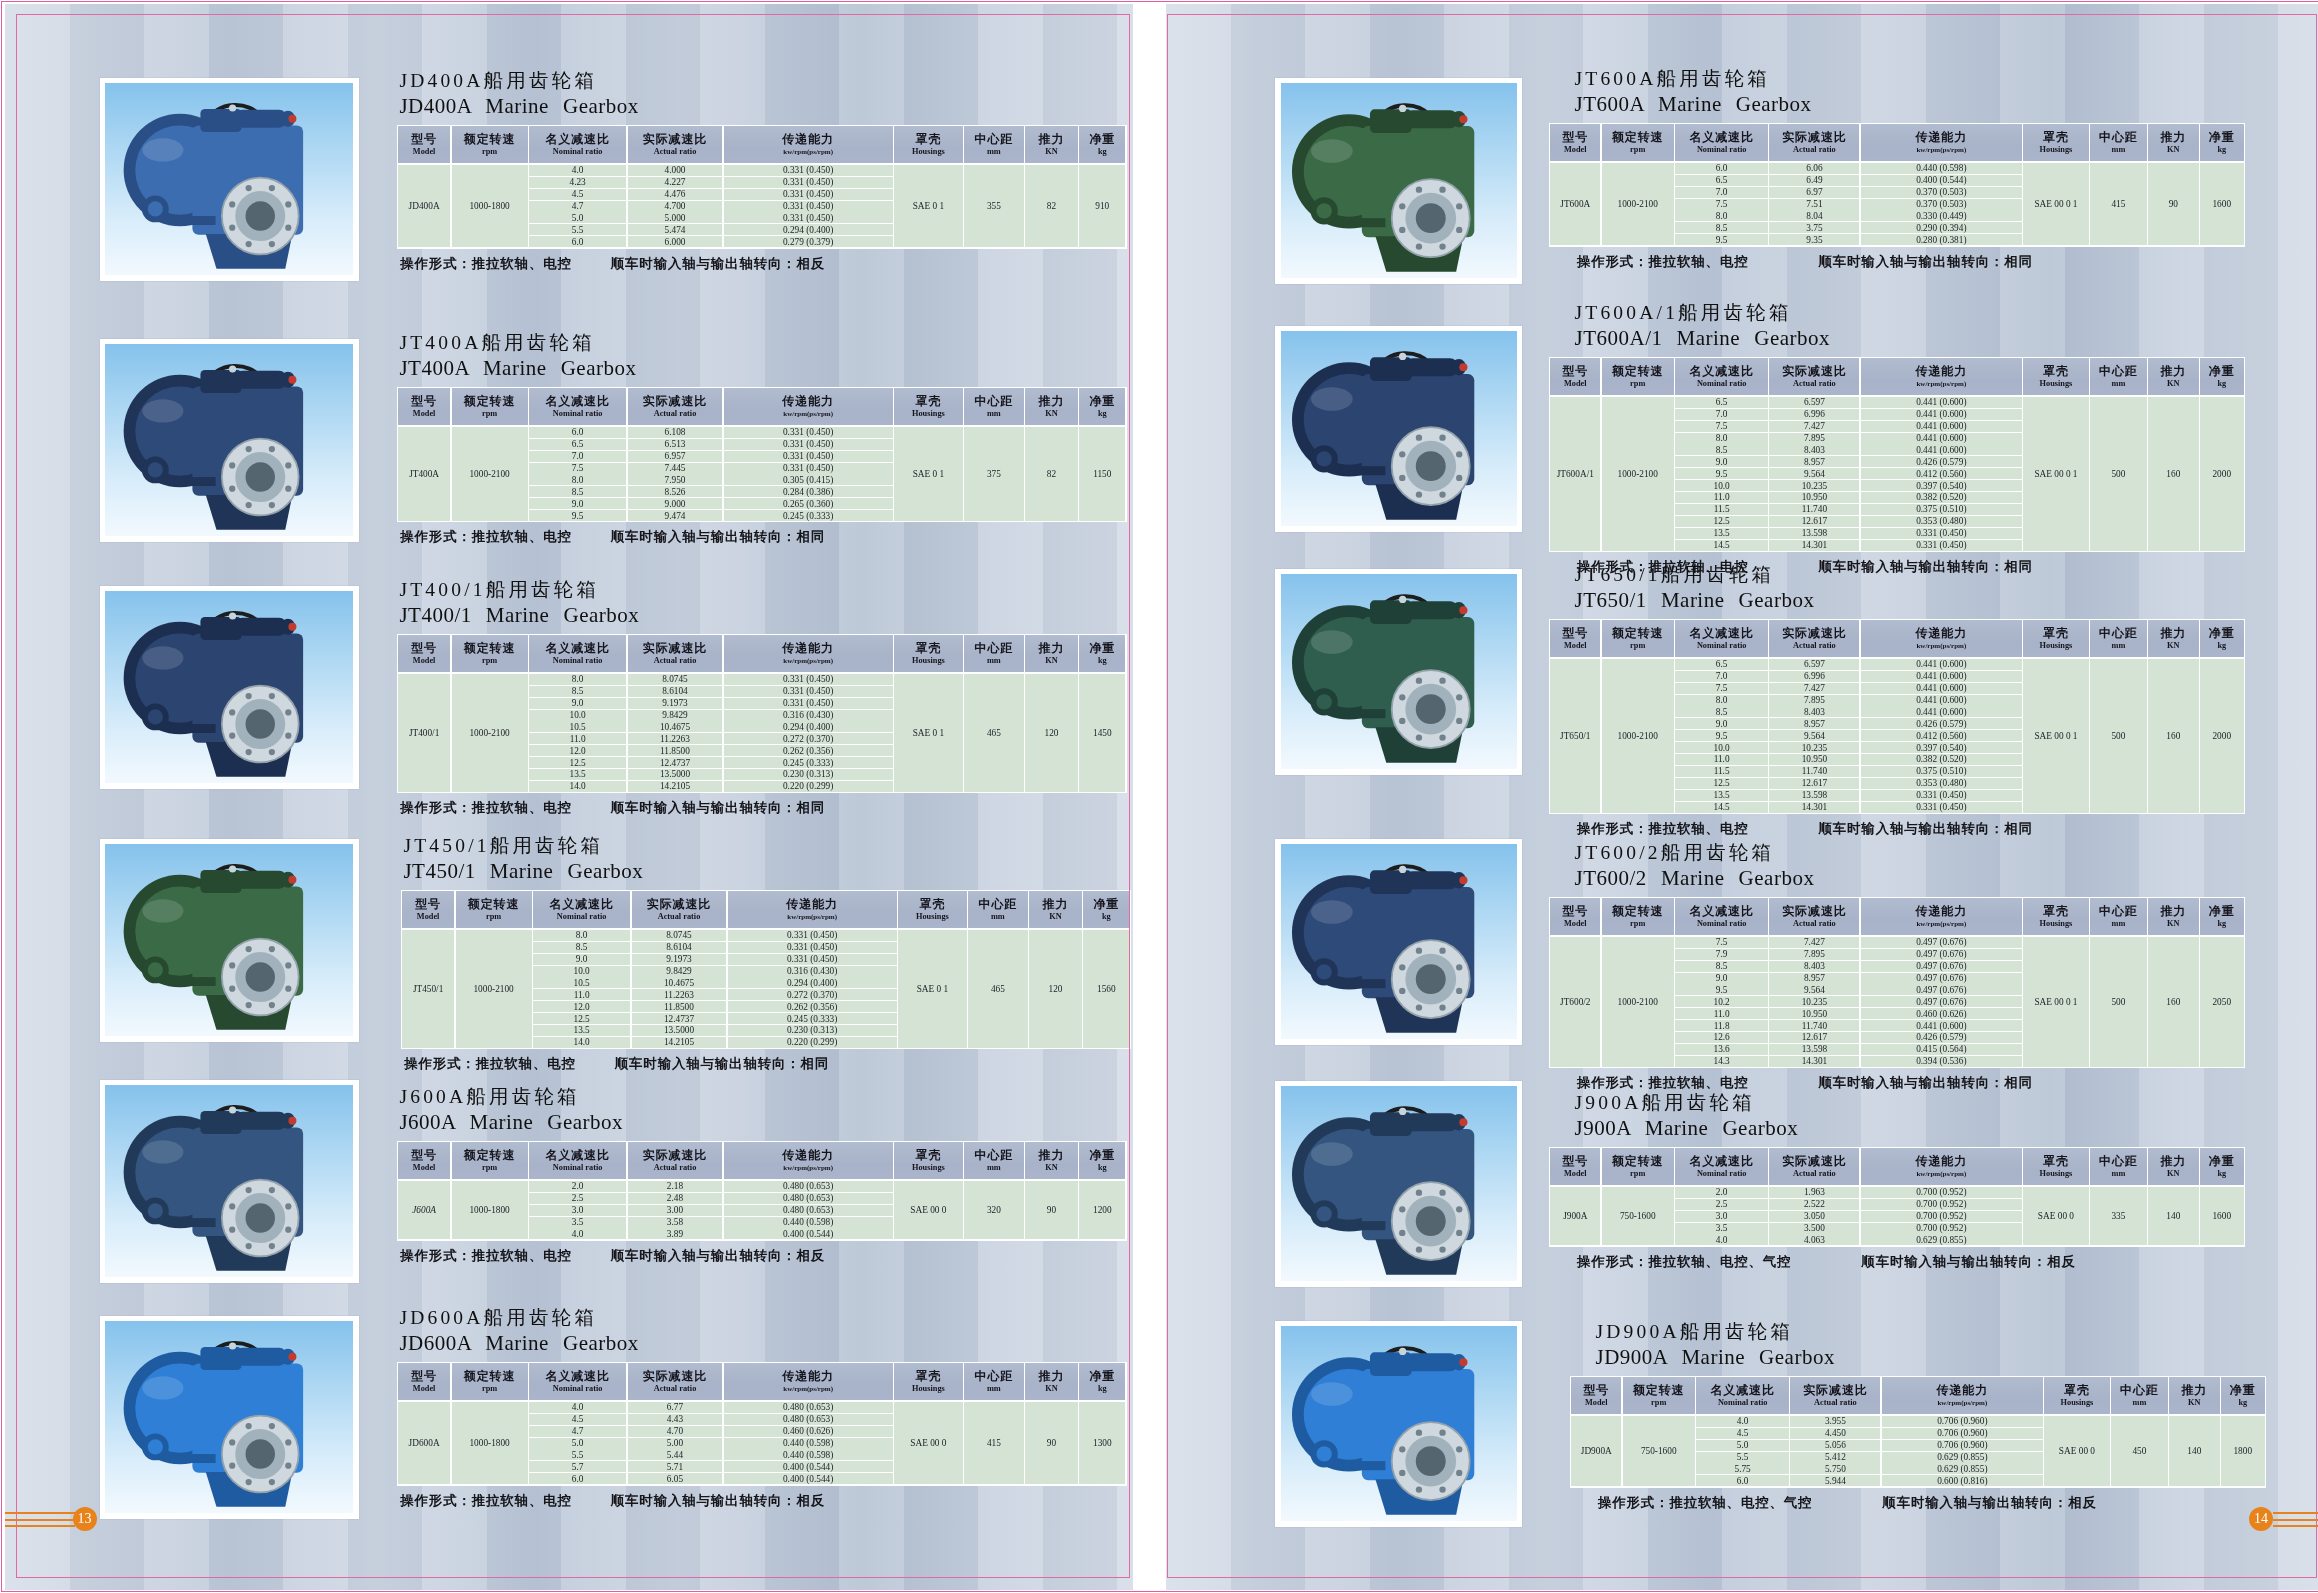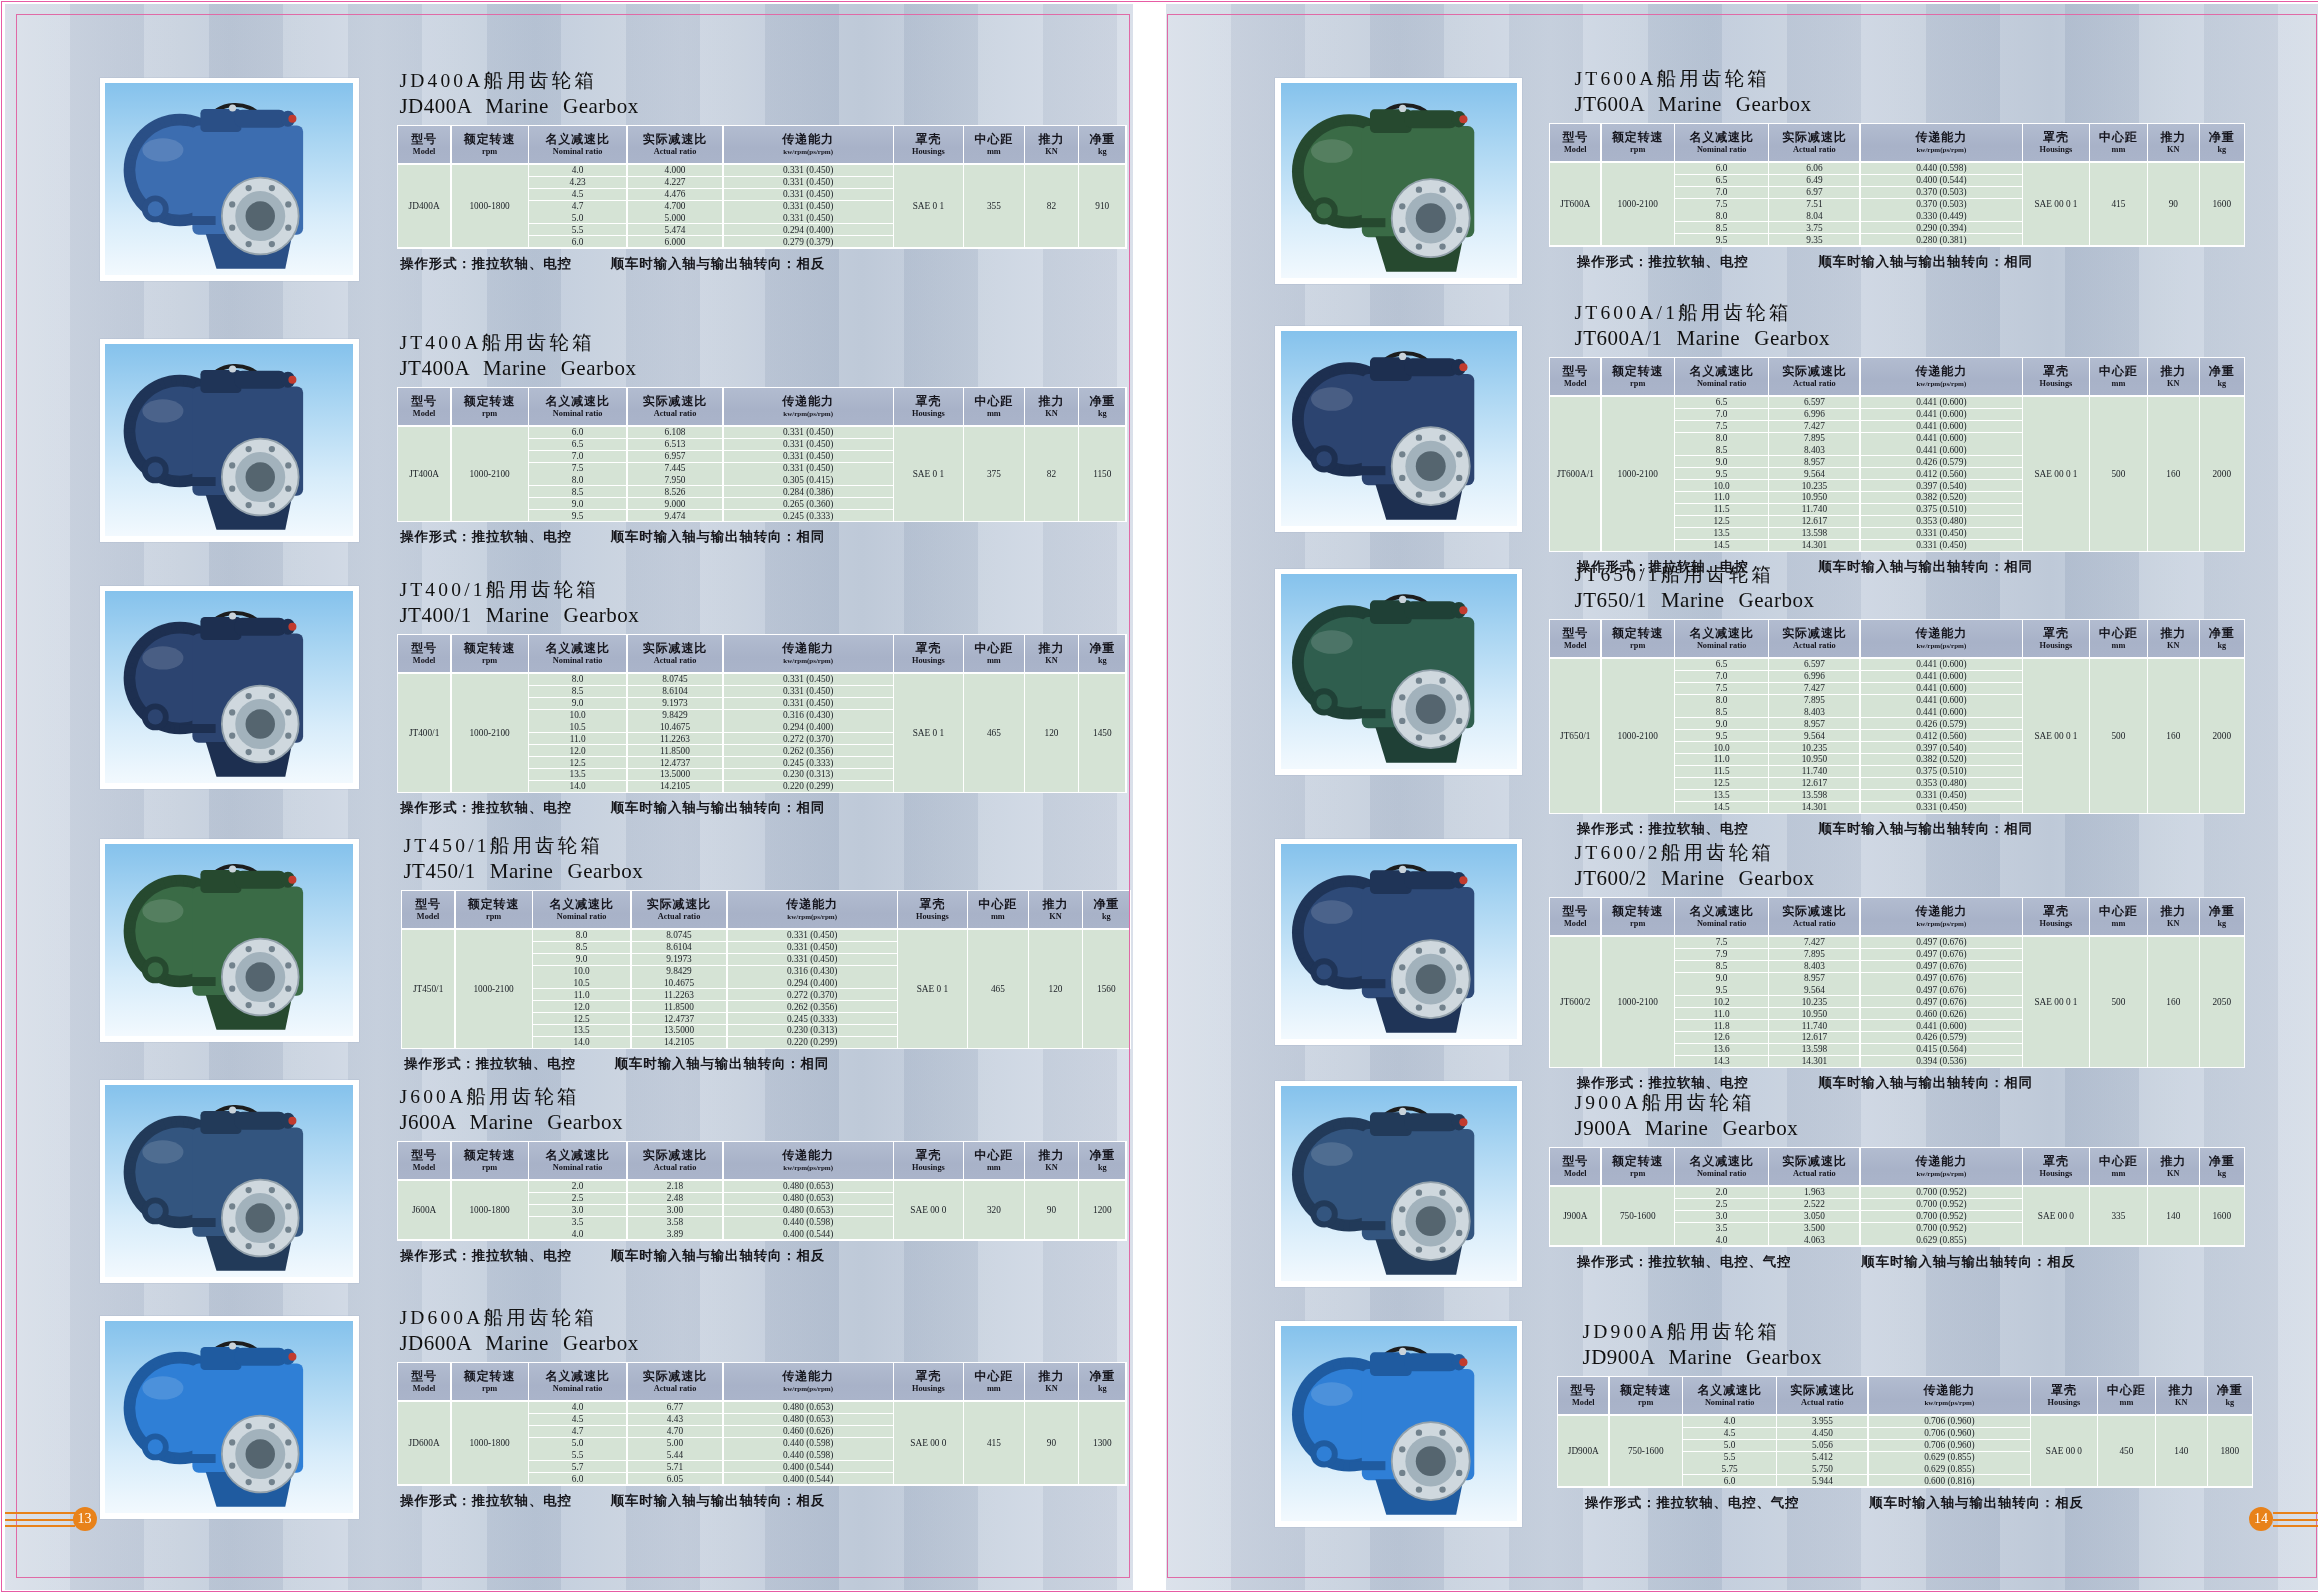--- a/index.html
+++ b/index.html
@@ -601,21 +601,21 @@
             <div class="hcell">
               <div class="hzh">推力</div>
               <div class="hen">KN</div>
             </div>
             <div class="hcell">
               <div class="hzh">净重</div>
               <div class="hen">kg</div>
             </div>
           </div>
           <div class="gbody">
-            <div class="bcell" style="grid-area: 1 / 1 / span 5;">J600A</div>
+            <div class="bcell" style="grid-area: 1 / 1 / span 5; font-style: italic;">J600A</div>
             <div class="bcell" style="grid-area: 1 / 2 / span 5;">1000-1800</div>
             <div class="bcell" style="grid-area: 1 / 3;">2.0</div>
             <div class="bcell" style="grid-area: 1 / 4;">2.18</div>
             <div class="bcell" style="grid-area: 1 / 5;">0.480 (0.653)</div>
             <div class="bcell" style="grid-area: 2 / 3;">2.5</div>
             <div class="bcell" style="grid-area: 2 / 4;">2.48</div>
             <div class="bcell" style="grid-area: 2 / 5;">0.480 (0.653)</div>
             <div class="bcell" style="grid-area: 3 / 3;">3.0</div>
             <div class="bcell" style="grid-area: 3 / 4;">3.00</div>
             <div class="bcell" style="grid-area: 3 / 5;">0.480 (0.653)</div>
@@ -1355,21 +1355,21 @@
             <circle cx="356.0" cy="360.8" r="7" fill="#72828d"></circle>
             <circle cx="304.0" cy="360.8" r="7" fill="#72828d"></circle>
             <circle cx="267.2" cy="324.0" r="7" fill="#72828d"></circle>
             <circle cx="267.2" cy="272.0" r="7" fill="#72828d"></circle>
             <circle cx="304.0" cy="235.2" r="7" fill="#72828d"></circle>
             <circle cx="356.0" cy="235.2" r="7" fill="#72828d"></circle>
             <circle cx="392.8" cy="272.0" r="7" fill="#72828d"></circle>
   </svg>
         </div>
       </div>
-      <div class="section" style="left: 391px; top: 1316px; width: 696px;">
+      <div class="section" style="left: 404px; top: 1316px; width: 696px;">
         <div class="title-zh" style="padding-left: 25.5px;">JD900A船用齿轮箱</div>
         <div class="title-en" style="padding-left: 25.5px;">JD900A Marine Gearbox</div>
         <div class="gtable">
           <div class="ghead">
             <div class="hcell">
               <div class="hzh">型号</div>
               <div class="hen">Model</div>
             </div>
             <div class="hcell">
               <div class="hzh">额定转速</div>

